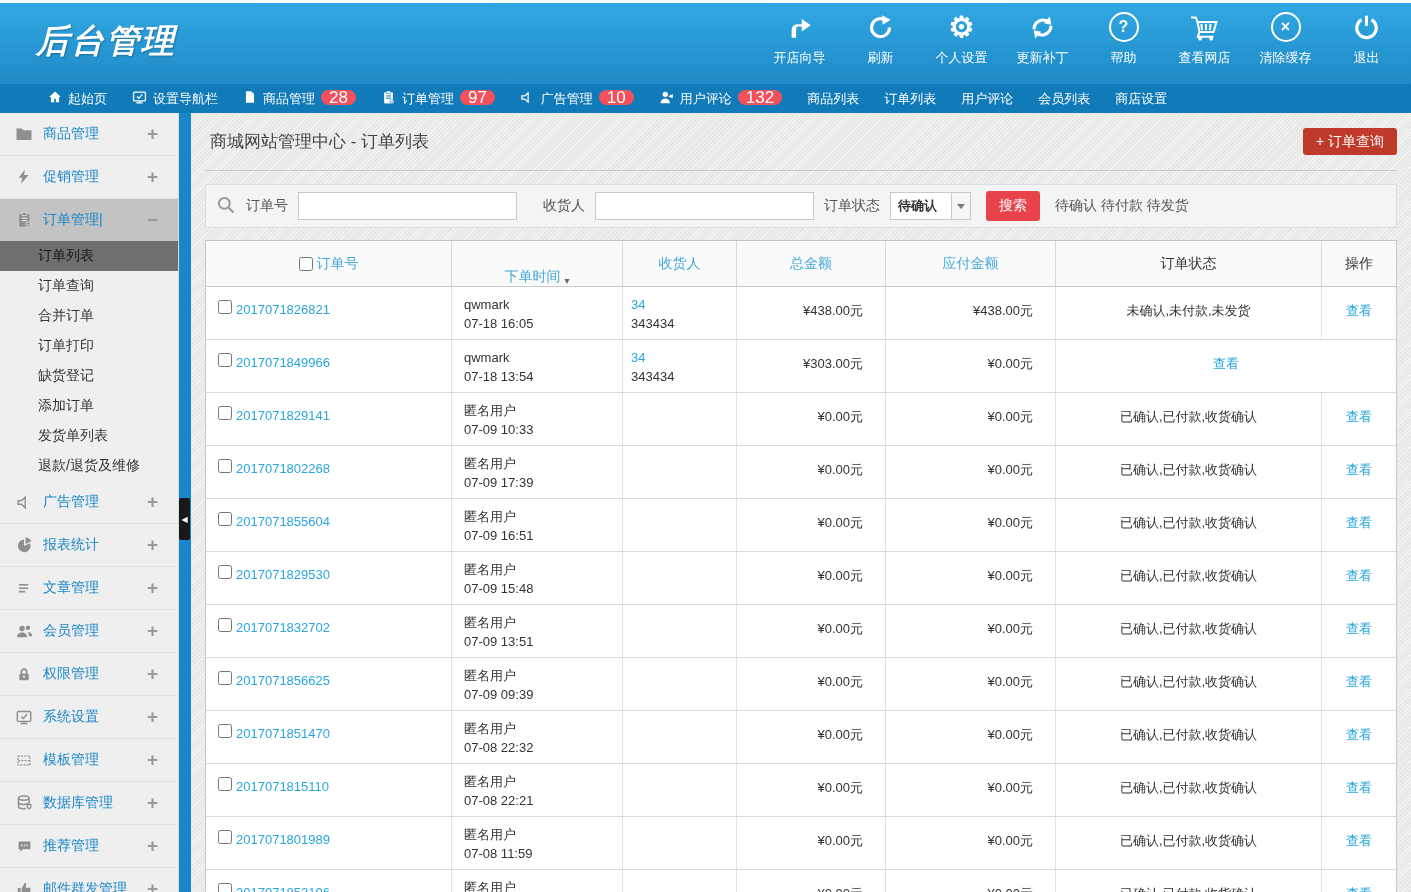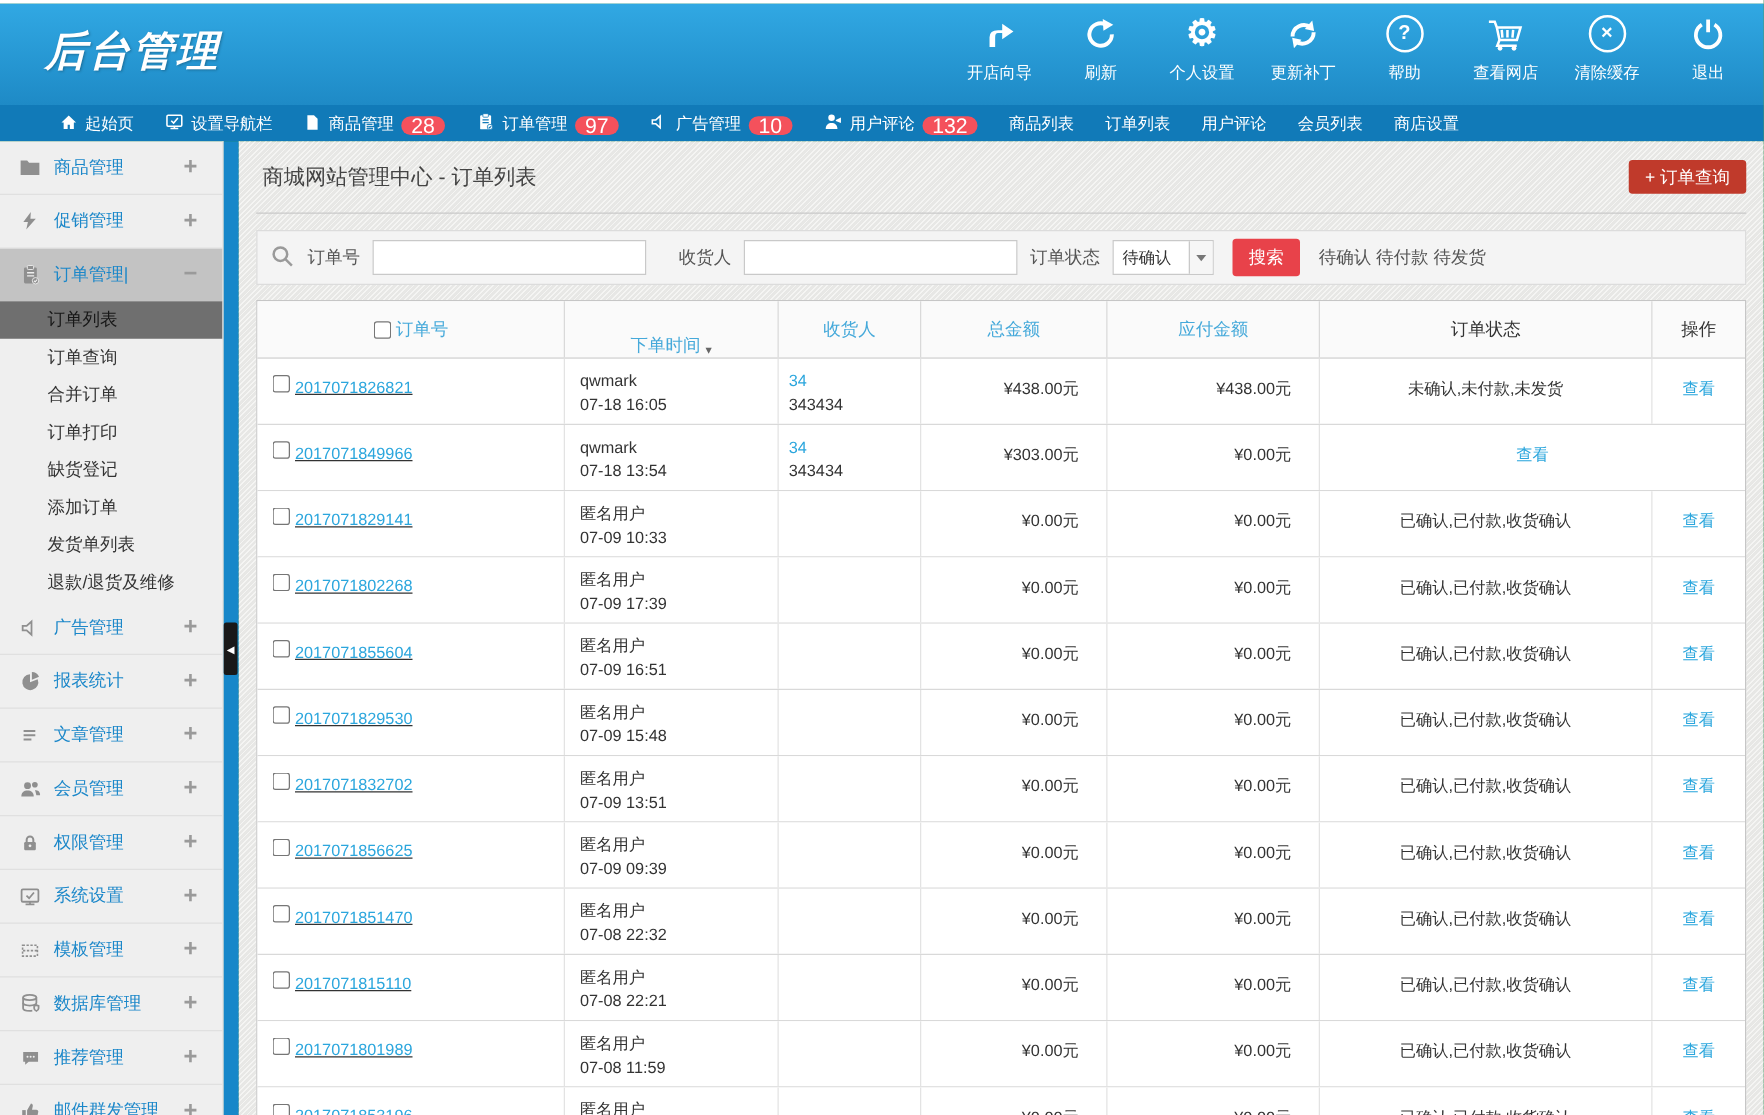--- a/index.html
+++ b/index.html
@@ -17,21 +17,21 @@
   .taction{width:81px;display:flex;flex-direction:column;align-items:center;gap:5px;color:#fff;cursor:pointer;}
   .taction .tic{height:34px;display:flex;align-items:center;justify-content:center;}
   .taction .tlb{font-size:13px;}
   .glyph-ic{font-size:29px;line-height:30px;font-weight:bold;}
   .circle-ic{width:26px;height:26px;border:2px solid #fff;border-radius:50%;
     display:flex;align-items:center;justify-content:center;font-size:16px;font-weight:bold;line-height:1;}
 
   
   .navbar{position:absolute;top:84px;left:0;width:100%;height:29px;background:#117ab8;
     display:flex;align-items:center;padding-left:48px;box-sizing:border-box;gap:25px;}
-  .nav-item{display:flex;align-items:flex-end;gap:6px;color:#fff;font-size:13px;cursor:pointer;white-space:nowrap;}
+  .nav-item{display:flex;align-items:flex-start;gap:6px;color:#fff;font-size:13px;cursor:pointer;white-space:nowrap;}
   .badge{background:#f4515c;color:#fff;font-size:17px;line-height:15px;padding:0 8px;border-radius:9px;}
 
   
   .body{position:absolute;top:113px;left:0;width:100%;height:779px;}
   .sidebar{position:absolute;left:0;top:0;width:179px;height:100%;background:#efefef;overflow:hidden;border-right:1px solid #dcdcdc;box-sizing:border-box;}
   .side-item{height:42px;display:flex;align-items:center;border-bottom:1px solid #e0e0e0;cursor:pointer;}
   .side-item .sic{width:22px;margin-left:13px;display:flex;justify-content:center;}
   .side-item .slabel{margin-left:8px;color:#1b87c9;font-size:14px;}
   .side-item .stoggle{margin-left:auto;margin-right:20px;color:#9a9a9a;font-size:19px;font-weight:bold;}
   .side-item.active{background:#c3c3c3;border-bottom:none;}
@@ -51,40 +51,40 @@
   .page-title{font-size:17px;color:#444;font-weight:normal;margin:0 0 0 5px;}
   .query-btn{background:#c03a2b;color:#fff;border:none;border-radius:3px;height:27px;padding:0 13px;
     font-size:14px;cursor:pointer;font-family:inherit;}
 
   .filterbar{margin:13px 14px 12px;height:44px;background:#f4f4f4;border:1px solid #dcdcdc;
     display:flex;align-items:center;padding:0 10px;box-sizing:border-box;font-size:14px;color:#555;}
   .flabel{margin:0 10px;white-space:nowrap;}
   .finput{width:205px;height:26px;border:1px solid #c9c9c9;background:#fff;outline:none;font-family:inherit;font-size:13px;padding:0 6px;}
   .fselect{width:81px;height:28px;background:#fff;border:1px solid #c9c9c9;box-sizing:border-box;
     display:flex;align-items:center;cursor:pointer;}
-  .fselect .sel-val{flex:1;padding-left:7px;font-size:13px;color:#333;}
+  .fselect .sel-val{flex:1;padding-left:7px;font-size:13px;color:#333;font-weight:bold;}
   .fselect .sel-arrow{width:18px;height:100%;border-left:1px solid #c9c9c9;background:#f6f6f6;
     display:flex;align-items:center;justify-content:center;}
   .chev{width:0;height:0;border-left:4px solid transparent;border-right:4px solid transparent;border-top:5px solid #777;}
   .search-btn{width:54px;height:30px;background:#e8424a;color:#fff;border:none;border-radius:3px;
     font-size:14px;margin-left:15px;cursor:pointer;font-family:inherit;}
   .fhint{margin-left:15px;color:#555;}
 
   
   .table{margin:0 14px;background:#fff;border:1px solid #c6c6c6;width:1192px;box-sizing:border-box;}
   .thead{display:flex;height:46px;background:#fafafa;border-bottom:1px solid #c9c9c9;box-sizing:border-box;}
   .th{display:flex;align-items:center;justify-content:center;font-size:14px;color:#333;
     border-right:1px solid #d9d9d9;box-sizing:border-box;gap:4px;}
   .th.link{color:#45a9da;cursor:pointer;}
   .sort-arrow{color:#666;font-size:10px;}
   .trow{display:flex;height:53px;border-bottom:1px solid #d9d9d9;box-sizing:border-box;background:#fff;}
   .td{border-right:1px solid #e3e3e3;box-sizing:border-box;font-size:13px;line-height:19px;}
   .c1{width:246px;}.c2{width:171px;align-items:flex-end;}.c3{width:114px;}.c4{width:149px;}.c5{width:170px;}.c6{width:266px;}
   .c7{flex:1;border-right:none;}
-  .td.c1{display:flex;align-items:flex-start;padding:13px 0 0 12px;text-decoration:underline;}
+  .td.c1{display:flex;align-items:flex-start;padding:13px 0 0 12px;}
   .td.c2{padding:8px 0 0 12px;}
   .td.c3{padding:8px 0 0 8px;}
   .td.c4,.td.c5{text-align:right;padding:14px 22px 0 0;}
   .td.c6{text-align:center;padding-top:14px;}
   .td.c7{text-align:center;padding-top:14px;}
   .ordlink,.blue-link{color:#2ba6dd;text-decoration:none;cursor:pointer;}
   .cb{width:14px;height:14px;margin:0 4px 0 0;accent-color:#fff;}
   .hd-cb{width:14px;height:14px;margin:0;}
   .muted-line{color:#333;}
 </style>

